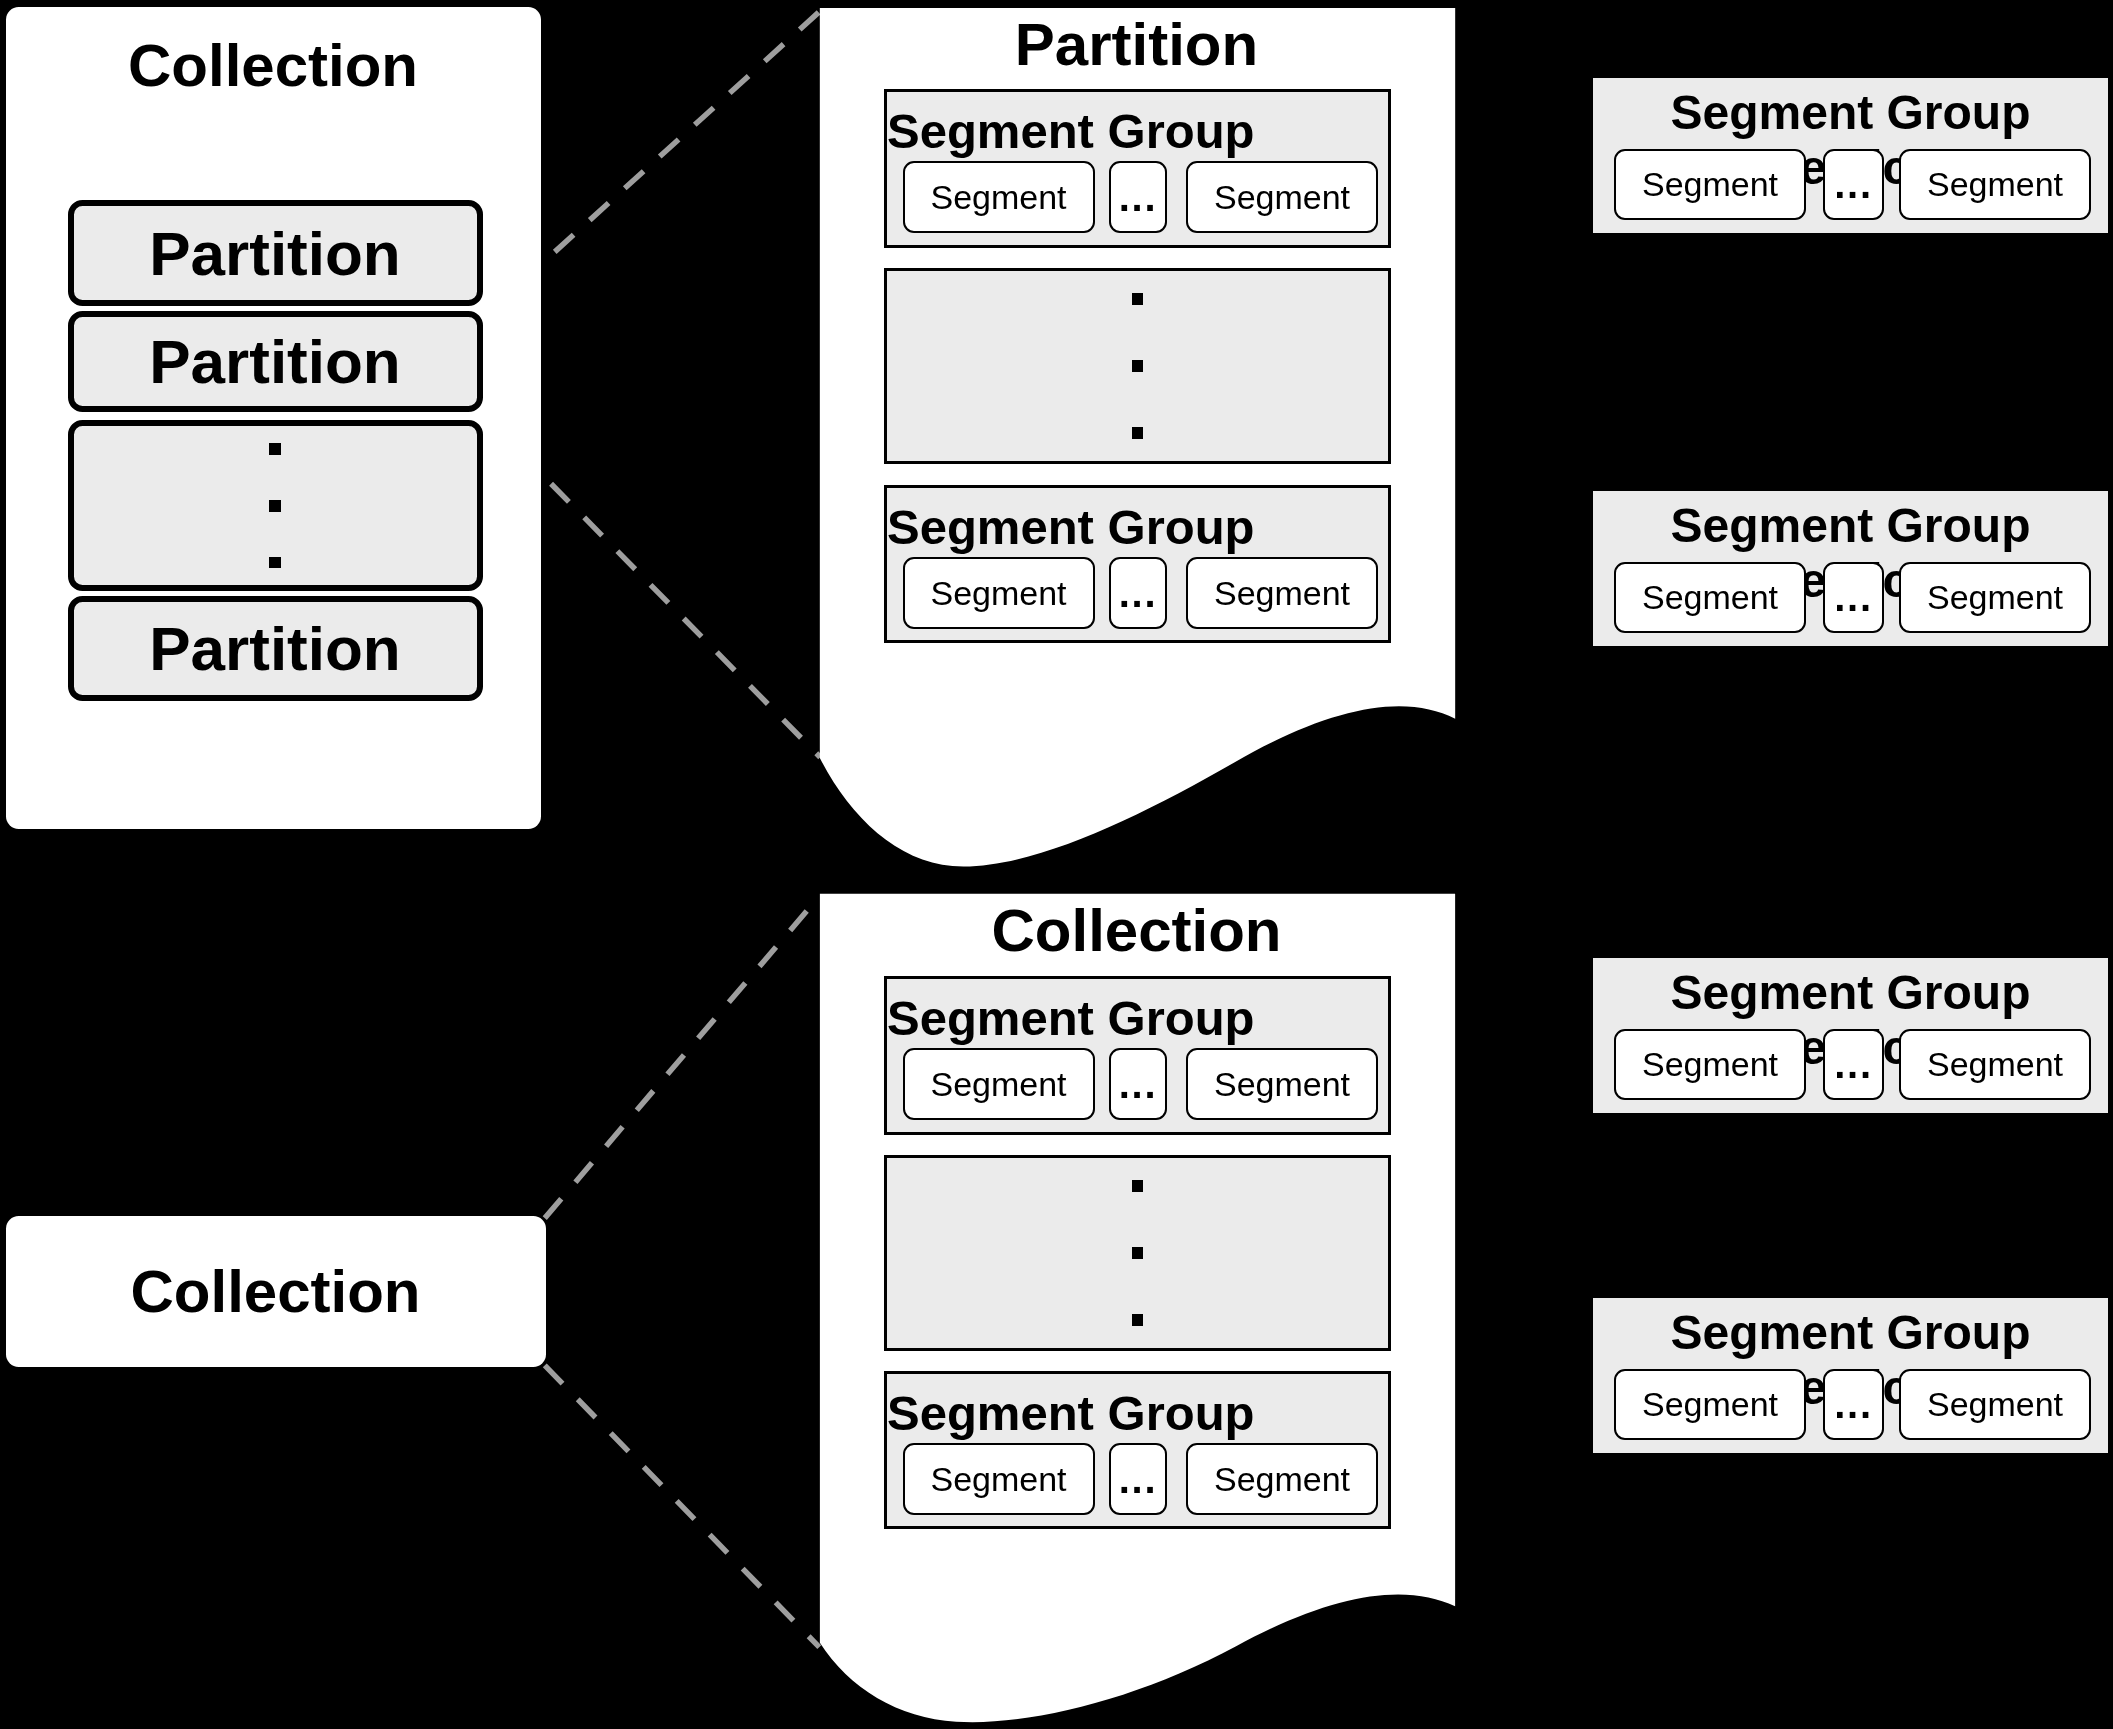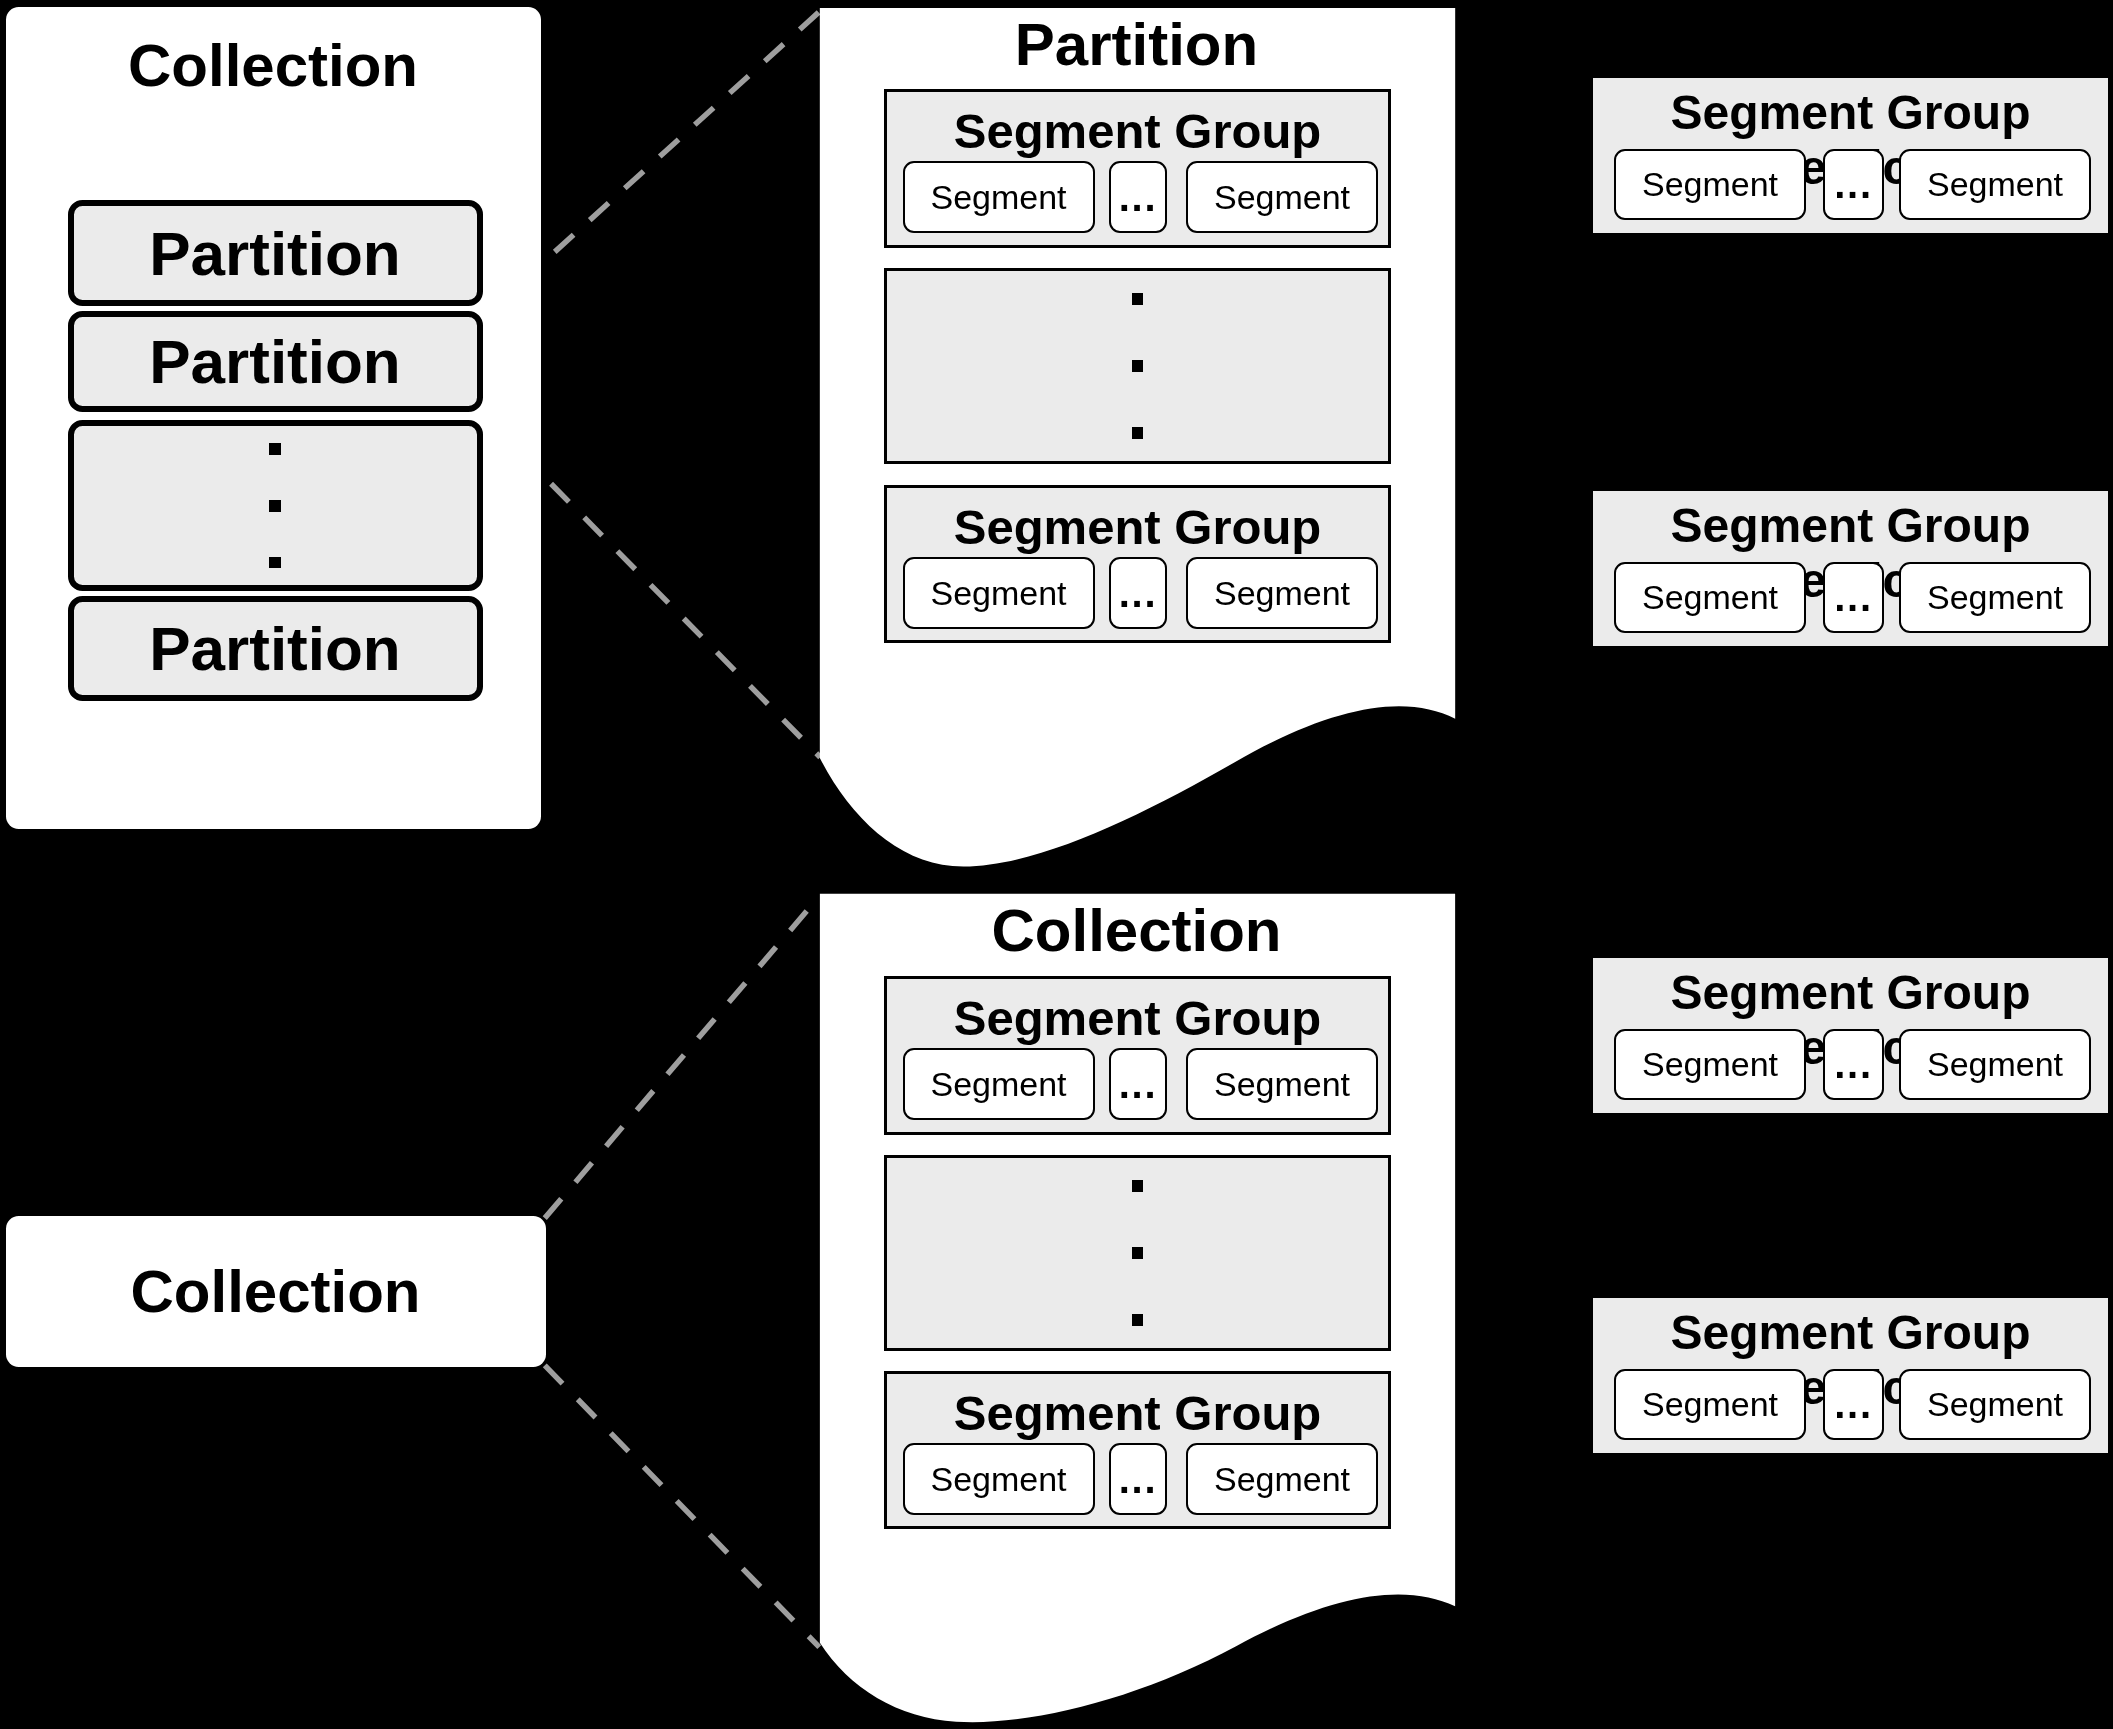--- a/index.html
+++ b/index.html
@@ -35,21 +35,21 @@
   }
   .page-title{
     position:absolute;z-index:2;width:637px;text-align:center;
     font-weight:bold;font-size:60px;line-height:1.0;
   }
   .sg-box{
     position:absolute;z-index:2;width:507px;box-sizing:border-box;
     background:var(--box_fill);border:3.6px solid var(--border);
   }
   .sg-title{
-    width:100%;text-align:center;font-weight:bold;font-size:49px;margin-top:11px;
+    width:100%;font-weight:bold;font-size:49px;margin-top:11px;
   }
   .seg{
     position:absolute;box-sizing:border-box;background:var(--panel);
     border:2.7px solid var(--border);border-radius:11px;
     display:flex;align-items:center;justify-content:center;
     font-size:34px;font-weight:400;
   }
   .seg.ellipsis{font-weight:bold;font-size:40px;letter-spacing:1.8px;}
   .sg-box .seg{top:69px;height:72px;}
   .dots-panel{

